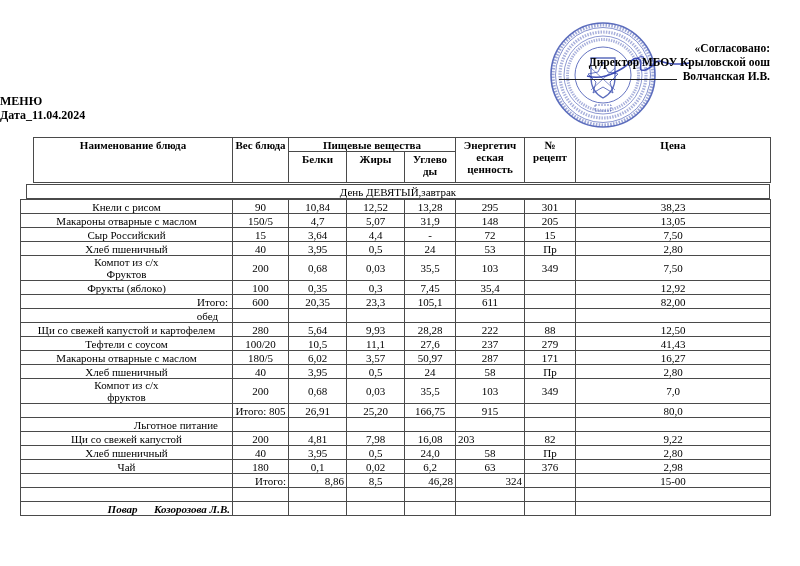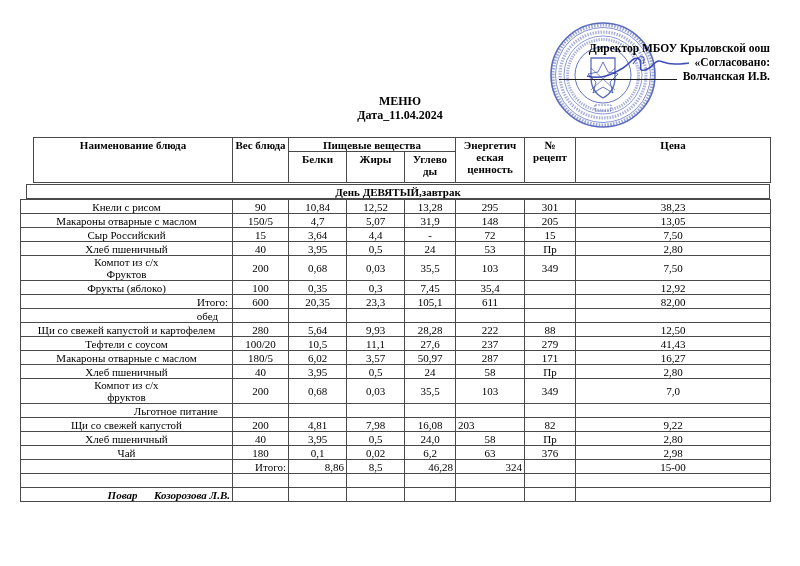--- a/index.html
+++ b/index.html
@@ -10,33 +10,33 @@
   .approval{position:absolute;top:42px;right:30px;width:300px;text-align:right;
             font-weight:bold;font-size:11.5px;line-height:13.5px;}
   .sig-line{display:inline-block;width:118px;border-bottom:1.4px solid #1d1d1d;
             height:10px;margin-right:6px;vertical-align:baseline;}
 
   
   .stamp{position:absolute;left:547px;top:20px;width:115px;height:112px;}
   .signature{position:absolute;left:583px;top:50px;width:112px;height:38px;}
 
   
-  .title-block{position:absolute;top:95px;left:0;width:800px;text-align:center;
+  .title-block{position:absolute;top:95px;left:0;width:800px;text-align:left;
                font-weight:bold;font-size:12px;line-height:13.5px;}
 
   
   table{border-collapse:collapse;table-layout:fixed;}
   td{border:1px solid #4a4a4a;font-size:11px;line-height:12px;text-align:center;
      padding:0 2px;overflow:hidden;}
 
   .hdr-table{position:absolute;left:33px;top:137px;width:737px;padding-left:36px;}
   .hdr-table td{font-weight:bold;vertical-align:top;padding-top:1px;white-space:normal;}
 
   .section-table{position:absolute;left:26px;top:184px;width:744px;}
-  .section-table td{font-weight:bold;height:13px;border-bottom-width:2px;vertical-align:middle;}
+  .section-table td{font-weight:normal;height:13px;border-bottom-width:2px;vertical-align:middle;}
 
   .data-table{position:absolute;left:20px;top:199px;width:750px;}
   .data-table td{height:13px;vertical-align:middle;white-space:nowrap;}
   .data-table td:first-child{white-space:pre-line;}
 </style>
 </head>
 <body>
 
 <div class="page">
 
@@ -55,22 +55,22 @@
       <rect x="48" y="85" width="16" height="6" stroke-width="1" stroke-dasharray="2,1" opacity="0.7"></rect>
     </g>
   </svg>
 
   <svg class="signature" viewBox="0 0 112 38">
     <path d="M4 26 C 18 30, 30 24, 40 18 C 48 13, 50 6, 56 9 C 62 12, 52 22, 62 20 C 72 18, 70 8, 80 12 C 88 15, 96 14, 106 13" stroke="#2b3cae" stroke-width="1.5" fill="none" opacity="0.9"></path>
     <path d="M50 14 C 56 4, 64 4, 60 14" stroke="#2b3cae" stroke-width="1.2" fill="none" opacity="0.85"></path>
   </svg>
 
   <div class="approval">
+    <div>«Согласовано:</div>
     <div>Директор МБОУ Крыловской оош</div>
-    <div>«Согласовано:</div>
     <div>
       <span class="sig-line"></span><span>Волчанская И.В.</span>
     </div>
   </div>
 
   <div class="title-block">
     <div>МЕНЮ</div>
     <div>Дата_11.04.2024</div>
   </div>
 
@@ -248,20 +248,30 @@
 фруктов</td>
           <td>200</td>
           <td>0,68</td>
           <td>0,03</td>
           <td>35,5</td>
           <td>103</td>
           <td>349</td>
           <td>7,0</td>
         </tr>
         <tr>
+          <td></td>
+          <td>Итого: 805</td>
+          <td>26,91</td>
+          <td>25,20</td>
+          <td>166,75</td>
+          <td>915</td>
+          <td></td>
+          <td>80,0</td>
+        </tr>
+        <tr>
           <td style="text-align: right; padding-right: 14px; margin-top: 48px;">Льготное питание</td>
           <td></td>
           <td></td>
           <td></td>
           <td></td>
           <td></td>
           <td></td>
           <td></td>
         </tr>
         <tr>

